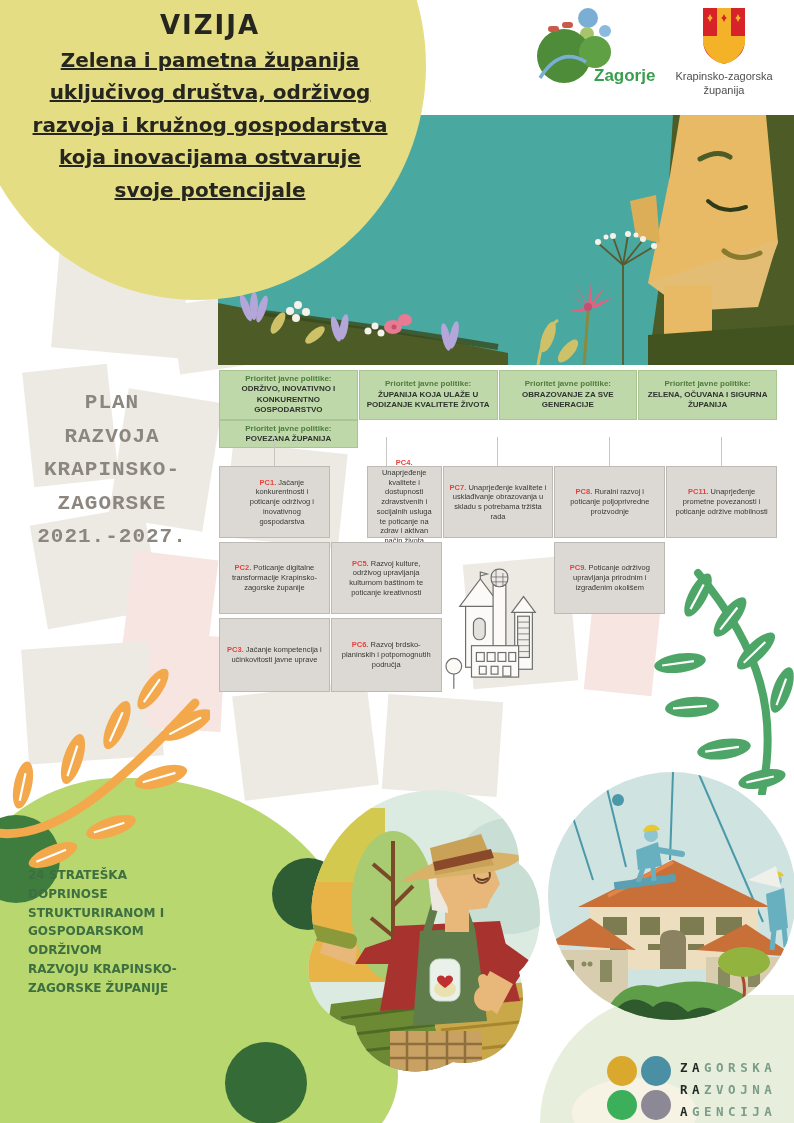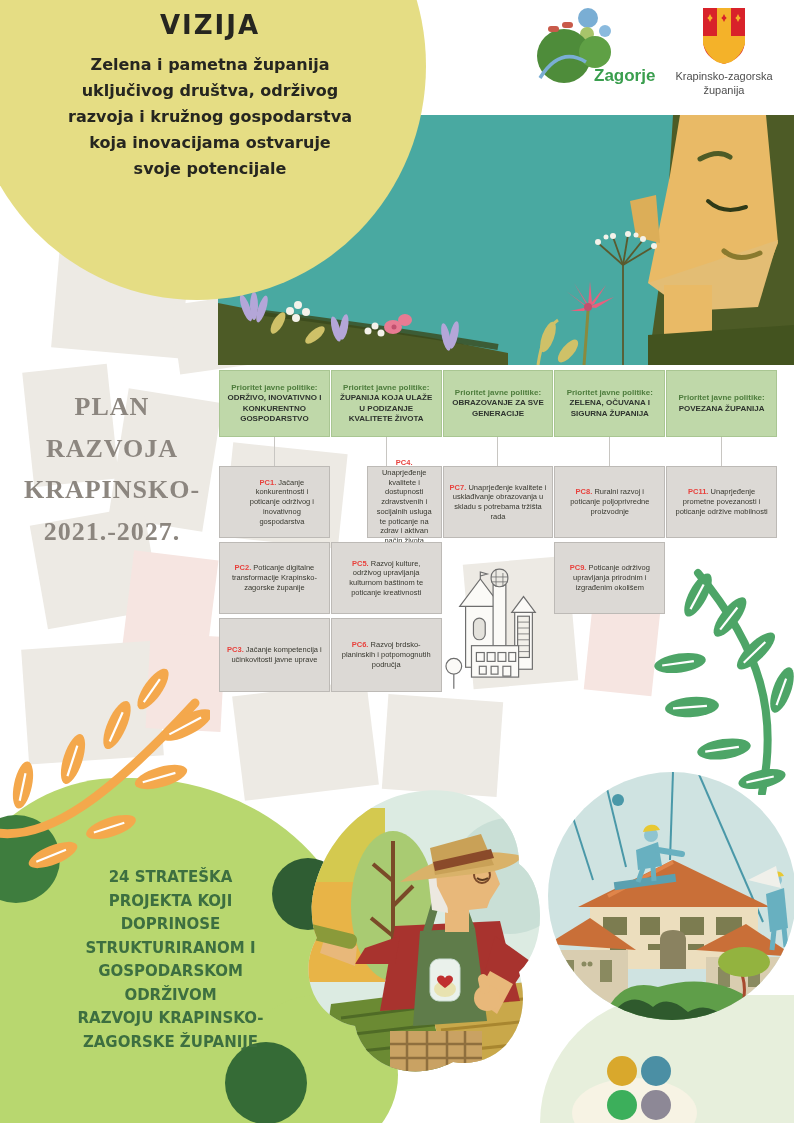--- a/index.html
+++ b/index.html
@@ -11,37 +11,37 @@
   
   .patch{ position:absolute; background:#edeae4; z-index:1; }
   .patch.pink{ background:#f6e5e1; }
   
   .hero{ position:absolute; left:218px; top:115px; width:576px; height:250px; z-index:2; }
   
   .vision-circle{ position:absolute; left:-32px; top:-168px; width:458px; height:468px;
     border-radius:50%; background:#e5dd84; z-index:4; }
   .vision-text{ position:absolute; left:10px; top:10px; width:400px; text-align:center; z-index:5;
     color:#262620; font-family:"DejaVu Sans", sans-serif; }
-  .vision-title{ font-size:26px; font-weight:bold; letter-spacing:2px; margin-bottom:12px; }
-  .vision-line{ font-size:16px; font-weight:bold; line-height:1.62; white-space:nowrap; }
+  .vision-title{ font-size:26px; font-weight:bold; letter-spacing:2px; margin-bottom:4px; }
+  .vision-line{ font-size:20px; font-weight:bold; line-height:1.62; white-space:nowrap;text-decoration:underline; }
   
   .logo-zagorje{ position:absolute; left:532px; top:4px; width:135px; height:92px; z-index:5; }
   .logo-zagorje svg{ position:absolute; left:0; top:0; }
   .zagorje-label{ position:absolute; left:62px; top:62px; font-size:17px; font-weight:bold; color:#3a9e4e; }
   .logo-county{ position:absolute; left:655px; top:8px; width:138px; z-index:5; text-align:center; }
   .logo-county svg{ display:block; margin:0 auto; }
   .county-label{ margin-top:6px; font-size:11px; color:#4f4f4f; line-height:1.25; }
   
   .plan-title{ position:absolute; left:8px; top:386px; width:208px; text-align:center; z-index:3;
-    color:#8c867f; font-family:Liberation Serif, serif; font-weight:bold;
-    font-size:26px; line-height:1.6; letter-spacing:1px; }
+    color:#8c867f; font-family:Liberation Mono, monospace; font-weight:bold;
+    font-size:21px; line-height:1.6; letter-spacing:1px; }
   .plan-title div{ white-space:nowrap; }
   
   .prio-row{ position:absolute; left:219px; top:370px; width:558px; height:67px; z-index:3;
-    display:grid; grid-template-columns:repeat(5,1fr); gap:0 1px; }
+    display:grid; grid-template-columns:repeat(4,1fr); gap:0 1px; }
   .prio-cell{ background:#bfd8a9; display:flex; flex-direction:column; justify-content:center;
     text-align:center; padding:3px 6px; border:1px solid #a9c692; }
   .prio-prefix{ color:#4d7c3c; font-weight:bold; font-size:8px; line-height:1.3; }
   .prio-name{ color:#2e332e; font-weight:bold; font-size:8px; line-height:1.3; }
   .connector{ position:absolute; width:1px; height:30px; top:437px; background:#c8c6c2; z-index:3; }
   
   .pc-grid{ position:absolute; left:219px; top:466px; width:558px; height:228px; z-index:3;
     display:grid; grid-template-columns:repeat(5,1fr); grid-template-rows:72px 72px 74px; gap:4px 1px; }
   .pc-cell{ background:#dcd9d5; border:1px solid #bdbab6; display:flex; align-items:center;
     justify-content:center; text-align:center; padding:2px 5px;
@@ -55,23 +55,23 @@
   .green-blob{ position:absolute; left:-70px; top:778px; width:432px; height:430px; z-index:2;
     background:#b8d76f; border-radius:45% 55% 42% 58% / 52% 48% 55% 45%; }
   .green-blob-bump{ position:absolute; left:238px; top:995px; width:160px; height:160px;
     border-radius:50%; background:#b8d76f; z-index:2; }
   .dark-leaf{ position:absolute; left:-28px; top:815px; width:88px; height:88px; z-index:3;
     background:#3e7d3e; border-radius:50% 50% 50% 0; transform:rotate(45deg); }
   .dark-dot-a{ position:absolute; left:272px; top:858px; width:72px; height:72px; border-radius:50%;
     background:#2f5d33; z-index:3; }
   .dark-dot-b{ position:absolute; left:225px; top:1042px; width:82px; height:82px; border-radius:50%;
     background:#356b36; z-index:3; }
-  .projects-note{ position:absolute; left:28px; top:866px; width:285px; text-align:center; z-index:5;
+  .projects-note{ position:absolute; left:28px; top:866px; width:285px; z-index:5;
     color:#3d6f40; font-family:"DejaVu Sans", sans-serif; font-weight:bold;
-    font-size:15px; line-height:1.57; }
+    font-size:12px; line-height:1.57; }
   .projects-note div{ white-space:nowrap; }
   
   .farmer-blob{ position:absolute; left:295px; top:786px; z-index:4; }
   .houses-circle{ position:absolute; left:548px; top:772px; width:248px; height:248px; z-index:4;
     border-radius:50%; overflow:hidden; }
   
   .corner-blob{ position:absolute; left:540px; top:995px; width:254px; height:128px; z-index:3;
     background:#e7efdc; border-radius:130px 0 0 0; }
   .cream-blob{ position:absolute; left:572px; top:1078px; width:125px; height:70px; z-index:3;
     background:#f7f3e4; border-radius:50%; }
@@ -226,20 +226,21 @@
     <div class="county-label">
       <div>Krapinsko-zagorska</div>
       <div>županija</div>
     </div>
   </div>
 
   <div class="plan-title">
     <div>PLAN</div>
     <div>RAZVOJA</div>
     <div>KRAPINSKO-</div>
+    <div>ZAGORSKE</div>
     <div>2021.-2027.</div>
   </div>
 
   <div class="prio-row">
     <div class="prio-cell">
       <span class="prio-prefix">Prioritet javne politike:</span>
       <span class="prio-name">ODRŽIVO, INOVATIVNO I KONKURENTNO GOSPODARSTVO</span>
     </div>
     <div class="prio-cell">
       <span class="prio-prefix">Prioritet javne politike:</span>
@@ -409,21 +410,20 @@
   </svg>
 
   <div class="green-blob"></div>
   <div class="green-blob-bump"></div>
   <div class="dark-leaf"></div>
   <div class="dark-dot-a"></div>
   <div class="dark-dot-b"></div>
 
   <div class="projects-note">
     <div>24 STRATEŠKA</div>
-    <div>PROJEKTA KOJI</div>
     <div>DOPRINOSE</div>
     <div>STRUKTURIRANOM I</div>
     <div>GOSPODARSKOM</div>
     <div>ODRŽIVOM</div>
     <div>RAZVOJU KRAPINSKO-</div>
     <div>ZAGORSKE ŽUPANIJE</div>
   </div>
 
   <svg class="farmer-blob" width="252" height="290" viewBox="0 0 252 290">
     <defs>
@@ -548,15 +548,20 @@
   <div class="corner-blob"></div>
   <div class="cream-blob"></div>
 
   <div class="agency">
     <svg width="66" height="66" viewBox="0 0 66 66">
       <circle cx="16" cy="15" r="15" fill="#d9a82c"></circle>
       <circle cx="50" cy="15" r="15" fill="#4b8fa4"></circle>
       <circle cx="16" cy="49" r="15" fill="#3caf5b"></circle>
       <circle cx="50" cy="49" r="15" fill="#8d8896"></circle>
     </svg>
+    <div class="agency-lines">
+      <div class="agency-line"><span class="ag-strong">ZA</span><span class="ag-rest">GORSKA</span></div>
+      <div class="agency-line"><span class="ag-strong">RA</span><span class="ag-rest">ZVOJNA</span></div>
+      <div class="agency-line"><span class="ag-strong">A</span><span class="ag-rest">GENCIJA</span></div>
+    </div>
   </div>
 
 </div>
 
 </body></html>

